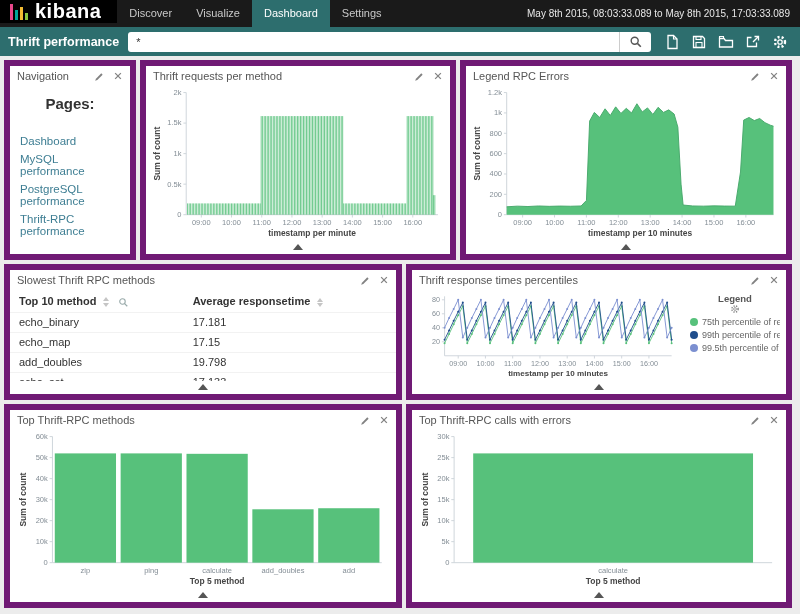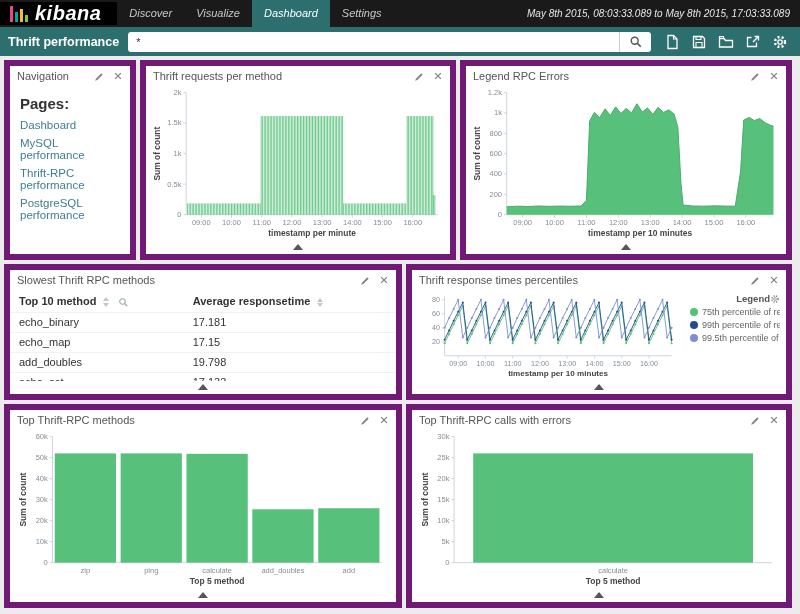--- a/index.html
+++ b/index.html
@@ -1,20 +1,20 @@
 <!DOCTYPE html>
 <html><head>
 <meta charset="utf-8">
 <style>
   * { margin:0; padding:0; box-sizing:border-box; }
   html,body { width:800px; height:614px; overflow:hidden;
     font-family:"Liberation Sans", sans-serif; background:#ececec; }
 
   
-  .navbar { height:27px; background:#1a1a1a; display:flex; align-items:center;font-style:italic; }
+  .navbar { height:27px; background:#1a1a1a; display:flex; align-items:flex-start; }
   .logo { display:flex; align-items:center; gap:7px; background:#000; padding:0 16px 0 10px; }
   .logo-bars { display:flex; align-items:flex-end; gap:2px; height:17px; }
   .logo-bars i { display:block; width:3px; }
   .logo-text { color:#fff; font-size:20px; font-weight:bold; letter-spacing:.5px; }
   .nav-items { display:flex; }
   .nav-item { padding:0 12px; line-height:27px; font-size:11px; color:#c9c9c9; cursor:pointer; }
   .nav-item.active { background:#2d6e6e; color:#fff; }
   .time-range { margin-left:auto; align-self:center; color:#e8e8e8; font-size:10px; padding-right:10px; cursor:pointer; }
 
   
@@ -33,21 +33,21 @@
   .panel-header { display:flex; align-items:center; height:20px; padding:0 7px; font-size:11px; color:#555; flex:0 0 auto; }
   .panel-title { flex:1; white-space:nowrap; overflow:hidden; }
   .panel-tools { display:flex; gap:8px; align-items:center; }
   .panel-tools svg { cursor:pointer; display:block; }
   .panel-body { flex:1 1 auto; position:relative; overflow:hidden; }
   .panel-footer { flex:0 0 13px; cursor:pointer; }
   .chev { width:0; height:0; border-left:5px solid transparent; border-right:5px solid transparent; border-bottom:6px solid #555; margin:3px auto 0; }
 
   
   .nav-panel-body { padding:9px 10px; }
-  .pages-heading { font-size:15px; font-weight:bold; color:#333; margin-bottom:7px; }
+  .pages-heading { font-size:15px; font-weight:bold; color:#333; margin-bottom:23px;text-align:center; }
   .page-link { display:block; font-size:11.5px; color:#3e7e93; margin:0 0 6px; text-decoration:none; cursor:pointer; }
 
   
   table.tbl { width:100%; border-collapse:collapse; font-size:11px; color:#333; table-layout:fixed; }
   .tbl th { text-align:left; font-weight:bold; padding:5px 9px 4px; cursor:pointer; white-space:nowrap; }
   .tbl td { padding:3px 9px 4px; border-top:1px solid #f2f2f2; }
   .sorters { display:inline-block; vertical-align:middle; margin-left:4px; }
   .car { display:block; width:0; height:0; border-left:3.5px solid transparent; border-right:3.5px solid transparent; }
   .car.up { border-bottom:4px solid #c5c5c5; margin-bottom:1.5px; }
   .car.dn { border-top:4px solid #c5c5c5; }
@@ -55,21 +55,21 @@
 
   
   svg.chart { display:block; width:100%; height:100%; }
   svg .tick { font-size:8px; fill:#848e96; font-family:"Liberation Sans",sans-serif; }
   svg .alabel { font-size:9px; font-weight:bold; fill:#454545; font-family:"Liberation Sans",sans-serif; }
 
   
   .pct-body { display:flex; }
   .pct-chart { flex:1 1 auto; min-width:0; }
   .legend { flex:0 0 98px; padding:3px 6px 0 2px; overflow:hidden; }
-  .legend-head { display:flex; align-items:center; justify-content:flex-end; font-size:9.5px; font-weight:bold; color:#555; margin-bottom:3px; }
+  .legend-head { display:flex; align-items:center; justify-content:flex-end; font-size:9.5px; font-weight:bold; color:#555; margin-bottom:3px;flex-direction:column; }
   .legend-row { display:flex; align-items:center; gap:4px; margin-bottom:3px; cursor:pointer; }
   .legend-dot { width:8px; height:8px; border-radius:50%; flex:0 0 auto; }
   .legend-label { font-size:9px; color:#666; white-space:nowrap; overflow:hidden; }
 </style>
 </head>
 <body>
 
 <div class="navbar">
   <div class="logo">
     <span class="logo-bars">
@@ -139,22 +139,22 @@
           <svg width="10" height="10" viewBox="0 0 14 14">
               <line x1="3" y1="3" x2="11" y2="11" stroke="#828282" stroke-width="1.8"></line>
               <line x1="11" y1="3" x2="3" y2="11" stroke="#828282" stroke-width="1.8"></line>
             </svg>
         </span>
       </div>
       <div class="panel-body nav-panel-body">
         <div class="pages-heading">Pages:</div>
         <a class="page-link">Dashboard</a>
         <a class="page-link">MySQL performance</a>
+        <a class="page-link">PostgreSQL performance</a>
         <a class="page-link">Thrift-RPC performance</a>
-        <a class="page-link">PostgreSQL performance</a>
       </div>
     </div>
 
     <div class="panel" style="width:316px">
       <div class="panel-header">
         <span class="panel-title">Thrift requests per method</span>
         <span class="panel-tools">
           <svg width="11" height="11" viewBox="0 0 14 14">
               <path d="M1.5 12.5l1-2.7 6.8-6.8 1.7 1.7-6.8 6.8z" fill="#828282"></path>
             </svg>

